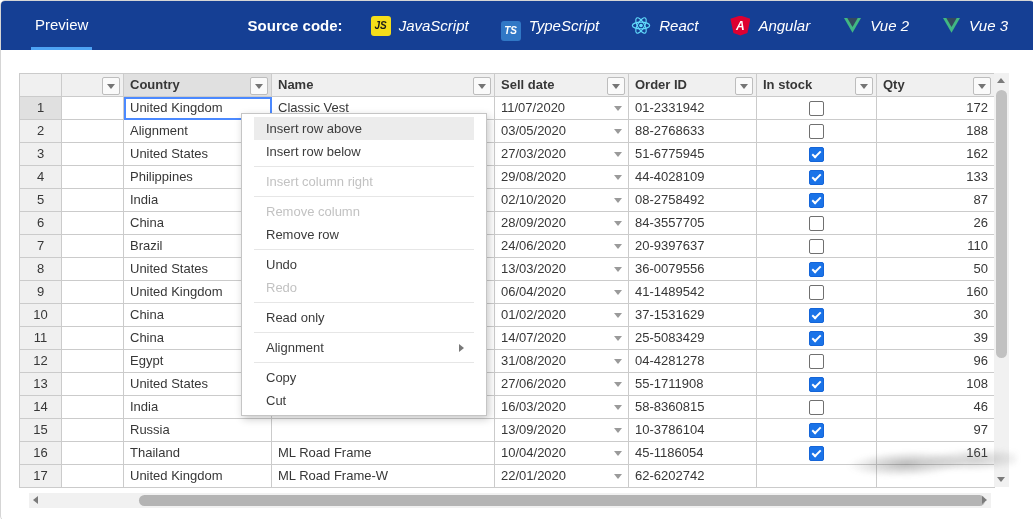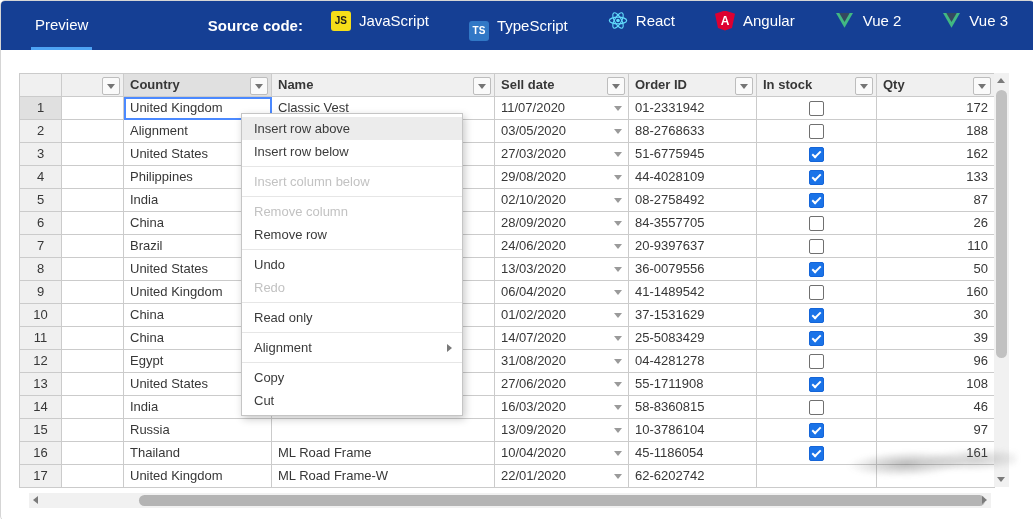--- a/index.html
+++ b/index.html
@@ -6,21 +6,21 @@
   .page{position:relative;width:1033px;height:519px;background:#fff;border:1px solid #d5d5d5;
         border-radius:5px;overflow:hidden;font-family:"Liberation Sans",sans-serif;}
 
   
   .navbar{position:absolute;left:0;top:0;right:0;height:49px;background:#153f94;display:flex;
           align-items:stretch;justify-content:space-between;color:#fff;}
   .tab{margin-left:30px;display:flex;align-items:center;padding:10px 4px;border-bottom:3px solid #4da3f5;
        font-size:15px;cursor:pointer;}
   .source-group{display:flex;align-items:center;margin-right:26px;gap:28px;font-size:15px;}
   .src-label{font-weight:bold;}
-  .links{display:flex;align-items:flex-start;gap:40px;}
+  .links{display:flex;align-items:center;gap:32px;font-style:italic;}
   .lang{display:flex;align-items:center;gap:8px;cursor:pointer;color:#fff;text-decoration:none;font-size:15px;}
   .ic{width:20px;height:20px;border-radius:3px;display:flex;align-items:center;justify-content:center;
       font-size:10px;font-weight:bold;flex:0 0 auto;}
   .ic-svg{background:transparent;border-radius:0;}
   .javascript-icon{background:#f5de19;color:#1a1a1a;}
   .typescript-icon{background:#3178c6;color:#fff;margin-top:10px;}
   .angular-icon{background:#dd0031;color:#fff;border-radius:0;font-size:12px;
       clip-path:polygon(50% 0,100% 16%,85% 87%,50% 100%,15% 87%,0 16%);}
 
   
@@ -42,21 +42,21 @@
             border-top:5px solid #757575;display:inline-block;}
   .tri-down.dim{border-top-color:#9a9a9a;}
   .cb{display:inline-block;width:13px;height:13px;border:1px solid #707070;border-radius:2px;background:#fff;
       vertical-align:middle;position:relative;cursor:pointer;}
   .cb.checked{background:#1a73e8;border-color:#1565d8;}
   .cb.checked::after{content:"";position:absolute;left:4px;top:1px;width:3px;height:7px;
       border:solid #fff;border-width:0 2px 2px 0;transform:rotate(45deg);}
 
   
   .ctx{position:absolute;left:240px;top:112px;width:220px;background:#fff;border:1px solid #c5c5c5;
-       box-shadow:2px 3px 8px rgba(0,0,0,.22);padding:3px 0;z-index:20;font-size:13px;color:#3b3b3b;}
+       box-shadow:2px 3px 8px rgba(0,0,0,.22);padding:3px 12px;z-index:20;font-size:13px;color:#3b3b3b;}
   .ctx-item{height:23px;line-height:23px;padding:0 12px;position:relative;cursor:pointer;}
   .ctx-item.highlighted{background:#ececec;}
   .ctx-item.disabled{color:#c2c2c2;cursor:default;}
   .ctx-sep{height:0;border-top:1px solid #e6e6e6;margin:3px 0;}
   .sub-arrow{position:absolute;right:10px;top:8px;width:0;height:0;border-top:4px solid transparent;
              border-bottom:4px solid transparent;border-left:5px solid #787878;}
 
   
   .vscroll{position:absolute;left:993px;top:72px;width:15px;height:414px;background:#f1f1f1;}
   .vthumb{position:absolute;left:2px;top:17px;width:11px;height:268px;background:#c1c1c1;border-radius:6px;cursor:pointer;}
@@ -344,21 +344,21 @@
             <td class="qty"></td>
           </tr>
         </tbody>
       </table>
   </div>
 
   <div class="ctx">
       <div class="ctx-item highlighted"><span>Insert row above</span></div>
       <div class="ctx-item"><span>Insert row below</span></div>
       <div class="ctx-sep"></div>
-      <div class="ctx-item disabled"><span>Insert column below</span></div>
+      <div class="ctx-item disabled"><span>Insert column right</span></div>
       <div class="ctx-sep"></div>
       <div class="ctx-item disabled"><span>Remove column</span></div>
       <div class="ctx-item"><span>Remove row</span></div>
       <div class="ctx-sep"></div>
       <div class="ctx-item"><span>Undo</span></div>
       <div class="ctx-item disabled"><span>Redo</span></div>
       <div class="ctx-sep"></div>
       <div class="ctx-item"><span>Read only</span></div>
       <div class="ctx-sep"></div>
       <div class="ctx-item"><span>Alignment</span><span class="sub-arrow"></span></div>

